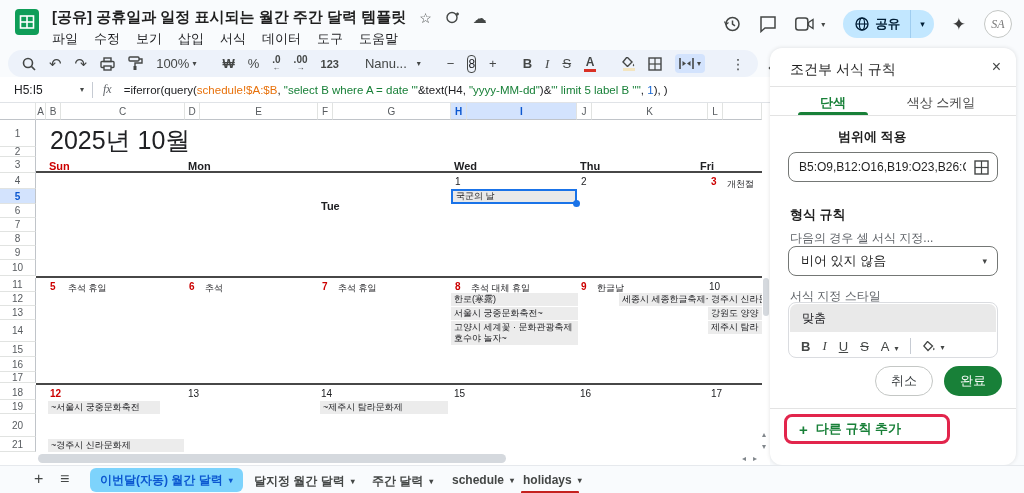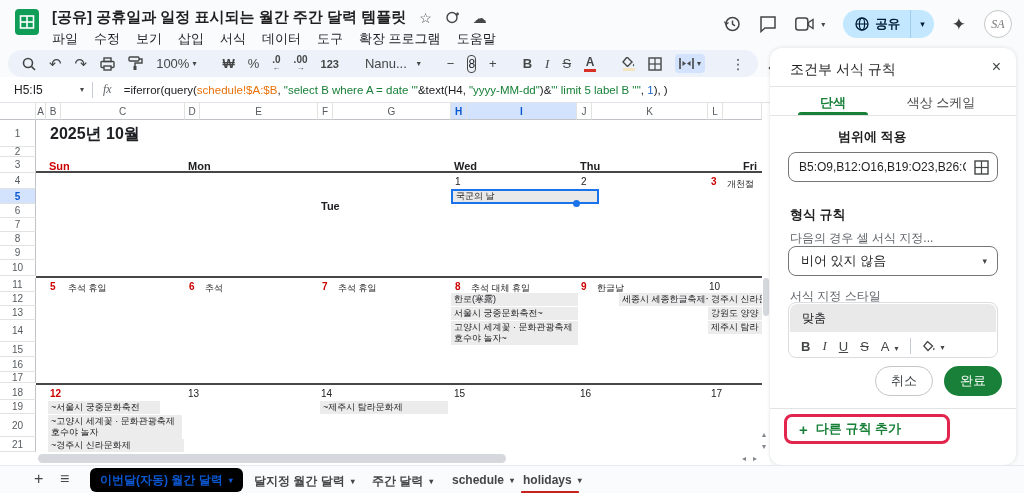--- a/index.html
+++ b/index.html
@@ -45,21 +45,21 @@
   .formula { font-size:11.5px; white-space:nowrap; color:#202124; }
   .f-orange { color:#e8710a; } .f-green { color:#188038; } .f-blue { color:#1967d2; }
 
   
   .colhead { background:#ffffff; border-bottom:1px solid #c0c4c9; border-right:1px solid #e1e3e1;
              font-size:10px; color:#575b5f; display:flex; align-items:center; justify-content:center; }
   .colhead.sel { background:#d3e3fd; color:#0b57d0; font-weight:700; }
   .rowhead { background:#ffffff; border-bottom:1px solid #e1e3e1; border-right:1px solid #c0c4c9;
              font-size:10px; color:#575b5f; display:flex; align-items:center; justify-content:center; }
   .rowhead.sel { background:#d3e3fd; color:#0b57d0; font-weight:700; }
-  .cal-title { font-size:16px; font-weight:700; color:#202124; white-space:nowrap; }
+  .cal-title { font-size:25px; font-weight:400; color:#202124; white-space:nowrap; }
   .dayhead { font-size:11px; font-weight:700; color:#202124; }
   .dayhead.red { color:#cc0000; }
   .wk-sep { background:#474747; height:2px; }
   .num { font-size:10px; color:#202124; }
   .num.red { color:#cc0000; font-weight:700; }
   .lbl { font-size:9px; color:#202124; white-space:nowrap; }
   .gc { font-size:9px; color:#202124; background:#ececec; padding:1px 3px; overflow:hidden; line-height:11px; }
   .gc.wrap { white-space:normal; }
   .gc.nowrap { white-space:nowrap; }
   .sel-cell { border:2px solid #1a73e8; background:#e9e9e9; font-size:9px; color:#202124;
@@ -93,21 +93,21 @@
               display:flex; align-items:center; justify-content:center; }
   .add-rule-box { border:3px solid #e2254c; border-radius:8px; display:flex; align-items:center; padding:0 12px; gap:8px; }
   .add-rule-plus { color:#188038; font-size:15px; font-weight:600; }
   .add-rule-label { color:#188038; font-size:13px; font-weight:600; white-space:nowrap; }
 
   
   #tabbar { background:#f9fbfd; border-top:1px solid #e6e9ed; }
   .tab-util { font-size:16px; color:#444746; }
   .sheet-tab { display:inline-flex; align-items:center; gap:6px; font-size:12px; color:#444746; font-weight:700; white-space:nowrap; }
   .sheet-tab .caret { font-size:8px; color:#444746; }
-  .sheet-tab.active { background:#000000; border-radius:6px; padding:0 10px; height:24px; color:#0b57d0; font-weight:700; }
+  .sheet-tab.active { background:#7dd3fc; border-radius:6px; padding:0 10px; height:24px; color:#0b57d0; font-weight:700; }
   .sheet-tab.active .caret { color:#0b57d0; }
   .tab-color-bar { height:3px; background:#c5221f; border-radius:1px; }
 
   svg { display:block; }
 </style>
 </head>
 <body>
 
 <div id="stage">
 
@@ -132,21 +132,20 @@
     <span class="title-ico">☁</span>
   </div>
   <div class="abs" style="left:44px;top:28px;display:flex;">
     <span class="menu-item">파일</span>
     <span class="menu-item">수정</span>
     <span class="menu-item">보기</span>
     <span class="menu-item">삽입</span>
     <span class="menu-item">서식</span>
     <span class="menu-item">데이터</span>
     <span class="menu-item">도구</span>
-    <span class="menu-item">확장 프로그램</span>
     <span class="menu-item">도움말</span>
   </div>
   <div class="abs tr-icons" style="right:12px;top:10px;">
     <span>
         <svg width="18" height="18" viewBox="0 0 18 18">
           <circle cx="9.5" cy="9" r="6.5" fill="none" stroke="#444746" stroke-width="1.5"></circle>
           <polyline points="9.5,5.5 9.5,9 12,10.8" fill="none" stroke="#444746" stroke-width="1.5"></polyline>
           <polyline points="1.5,6.5 3,9.5 5.5,7.5" fill="none" stroke="#444746" stroke-width="1.3"></polyline>
         </svg>
       </span>
@@ -317,32 +316,32 @@
     <div class="abs rowhead" style="left:0;top:311px;width:36px;height:23px;">20</div>
     <div class="abs rowhead" style="left:0;top:334px;width:36px;height:15px;">21</div>
 
     <div class="abs cal-title" style="left:50px;top:21px;">2025년 10월</div>
 
     <div class="abs dayhead red" style="left:49px;top:57px;">Sun</div>
     <div class="abs dayhead" style="left:188px;top:57px;">Mon</div>
     <div class="abs dayhead" style="left:321px;top:57px;margin-top:40px;">Tue</div>
     <div class="abs dayhead" style="left:454px;top:57px;">Wed</div>
     <div class="abs dayhead" style="left:580px;top:57px;">Thu</div>
-    <div class="abs dayhead" style="left:700px;top:57px;margin-left:43px;">Fri</div>
+    <div class="abs dayhead" style="left:700px;top:57px;">Fri</div>
 
     <div class="abs wk-sep" style="left:36px;top:68px;width:726px;"></div>
     <div class="abs wk-sep" style="left:36px;top:173px;width:726px;"></div>
     <div class="abs wk-sep" style="left:36px;top:280px;width:726px;"></div>
 
     <div class="abs num" style="left:455px;top:73px;">1</div>
     <div class="abs num" style="left:581px;top:73px;">2</div>
     <div class="abs num red" style="left:711px;top:73px;">3</div>
     <div class="abs lbl" style="left:727px;top:75px;">개천절</div>
 
-    <div class="abs sel-cell" style="left:451px;top:86px;width:148px;height:15px;">국군의 날</div>
+    <div class="abs sel-cell" style="left:451px;top:86px;width:126px;height:15px;">국군의 날</div>
     <div class="abs fill-handle" style="left:573px;top:97px;"></div>
 
     <div class="abs num red" style="left:50px;top:178px;">5</div>
     <div class="abs lbl" style="left:68px;top:179px;">추석 휴일</div>
     <div class="abs num red" style="left:189px;top:178px;">6</div>
     <div class="abs lbl" style="left:205px;top:179px;">추석</div>
     <div class="abs num red" style="left:322px;top:178px;">7</div>
     <div class="abs lbl" style="left:338px;top:179px;">추석 휴일</div>
     <div class="abs num red" style="left:455px;top:178px;">8</div>
     <div class="abs lbl" style="left:471px;top:179px;">추석 대체 휴일</div>
@@ -360,21 +359,20 @@
 
     <div class="abs num red" style="left:50px;top:285px;">12</div>
     <div class="abs num" style="left:188px;top:285px;">13</div>
     <div class="abs num" style="left:321px;top:285px;">14</div>
     <div class="abs num" style="left:454px;top:285px;">15</div>
     <div class="abs num" style="left:580px;top:285px;">16</div>
     <div class="abs num" style="left:711px;top:285px;">17</div>
 
     <div class="abs gc nowrap" style="left:48px;top:298px;width:112px;height:13px;">~서울시 궁중문화축전</div>
     <div class="abs gc nowrap" style="left:320px;top:298px;width:128px;height:13px;">~제주시 탐라문화제</div>
-    <div class="abs gc wrap" style="left:48px;top:312px;width:134px;height:24px;">~고양시 세계꽃 · 문화관광축제 호수야 놀자</div>
     <div class="abs gc nowrap" style="left:48px;top:336px;width:136px;height:13px;">~경주시 신라문화제</div>
 
     <div class="abs scroll-thumb-v" style="left:763px;top:175px;height:38px;"></div>
     <div class="abs scroll-arrow" style="left:762px;top:328px;">▴</div>
     <div class="abs scroll-arrow" style="left:762px;top:340px;">▾</div>
     <div class="abs scroll-thumb-h" style="left:38px;top:351px;width:468px;"></div>
     <div class="abs scroll-arrow" style="left:742px;top:352px;">◂</div>
     <div class="abs scroll-arrow" style="left:753px;top:352px;">▸</div>
   </div>
 

